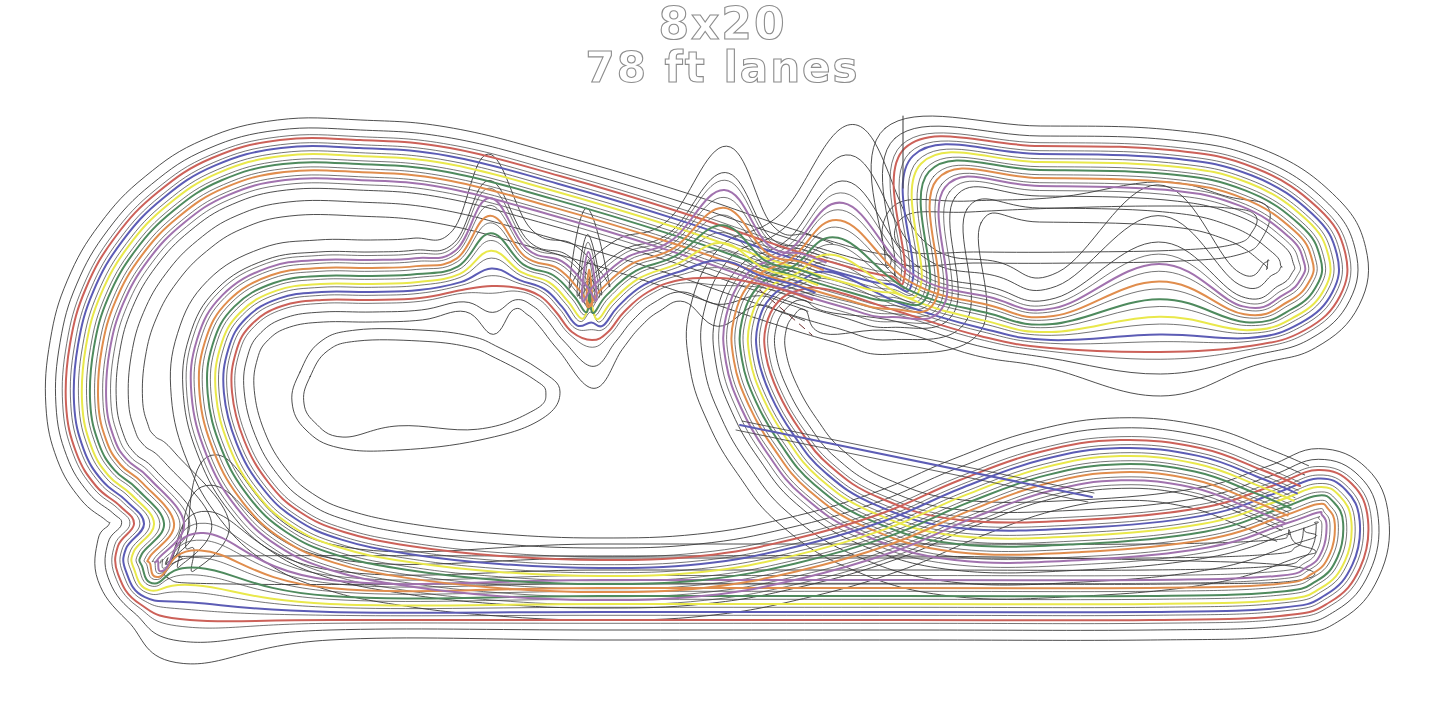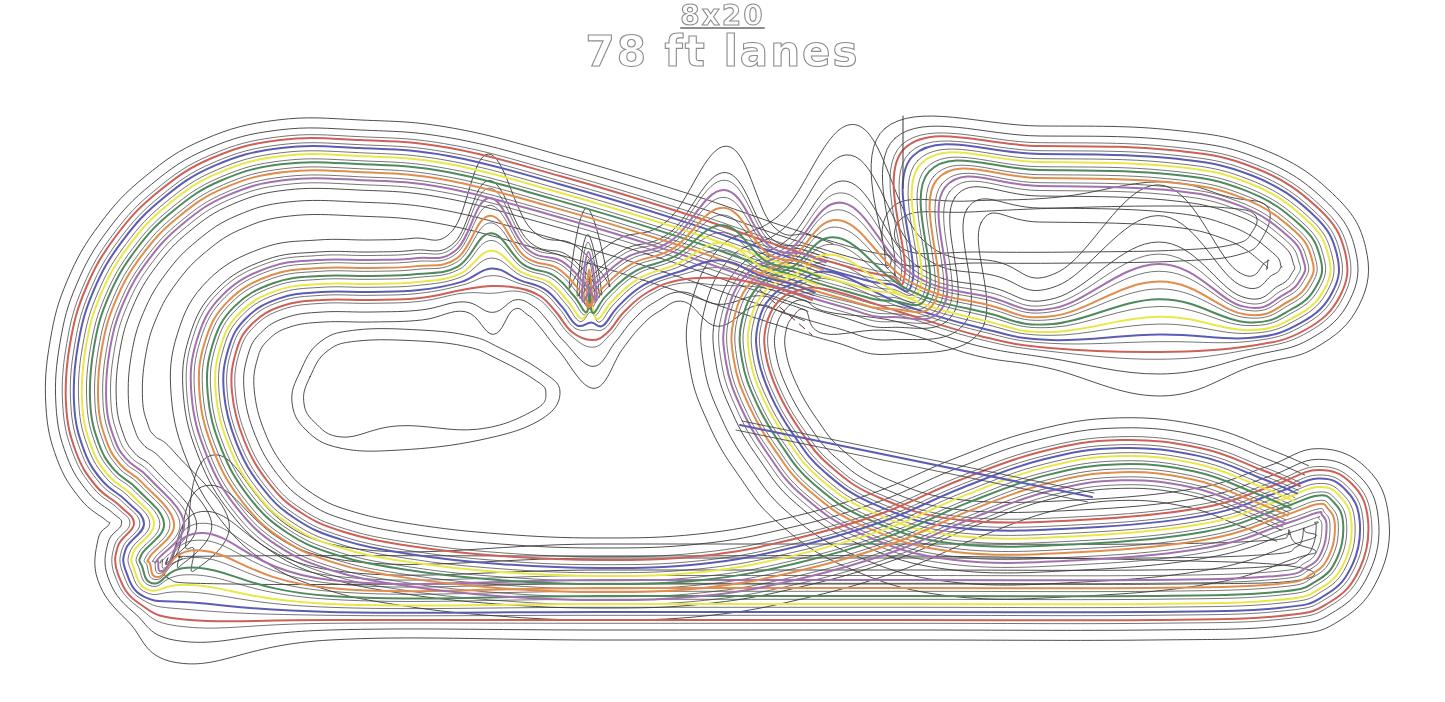--- a/index.html
+++ b/index.html
@@ -18,21 +18,21 @@
   }
   .title-line{
     font-family:"DejaVu Sans", sans-serif;
     font-weight:700;
     letter-spacing:2px;
     color:transparent;
     -webkit-text-stroke:1.1px #8d8d8d;
     line-height:1.02;
     margin:0;
   }
-  .title-line.l1{font-size:28px;text-decoration:underline;}
+  .title-line.l1{font-size:44px;}
   .title-line.l2{font-size:42px;}
 </style>
 </head>
 <body>
 
 <div id="stage">
 
   <div class="title-wrap">
     <div class="title-line l1">8x20</div>
     <div class="title-line l2">78 ft lanes</div>

